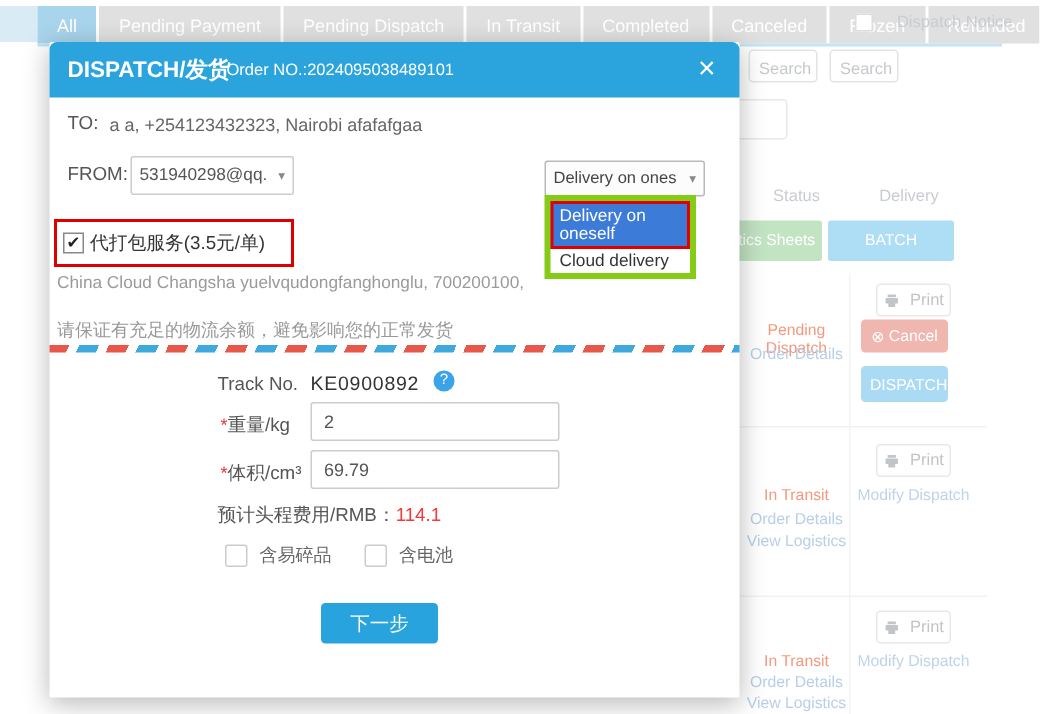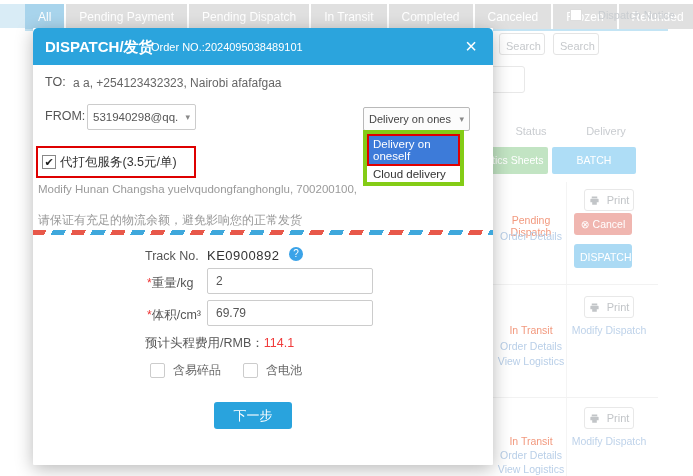--- a/index.html
+++ b/index.html
@@ -177,21 +177,21 @@
     <div class="abs" id="deliv-list">
       <div id="deliv-opt1">Delivery on oneself</div>
       <div id="deliv-opt2">Cloud delivery</div>
     </div>
 
     <div class="abs" id="packing-box">
       <span class="cb-checked">✔</span>
       <span id="packing-label">代打包服务(3.5元/单)</span>
     </div>
 
-    <div class="abs" id="addr">Modify Hunan Changsha yuelvqudongfanghonglu, 700200100,</div>
+    <div class="abs" id="addr">China Cloud Changsha yuelvqudongfanghonglu, 700200100,</div>
     <div class="abs" id="warn">请保证有充足的物流余额，避免影响您的正常发货</div>
     <div class="abs" id="stripe"></div>
 
     <span class="abs dlg-label" id="track-label">Track No.</span>
     <span class="abs" id="track-value">KE0900892</span>
     <span class="abs" id="track-help">?</span>
 
     <span class="abs dlg-label" id="weight-label"><span class="star">*</span><span>重量/kg</span></span>
     <input class="num-input" id="weight-input" value="2" style="">
 

